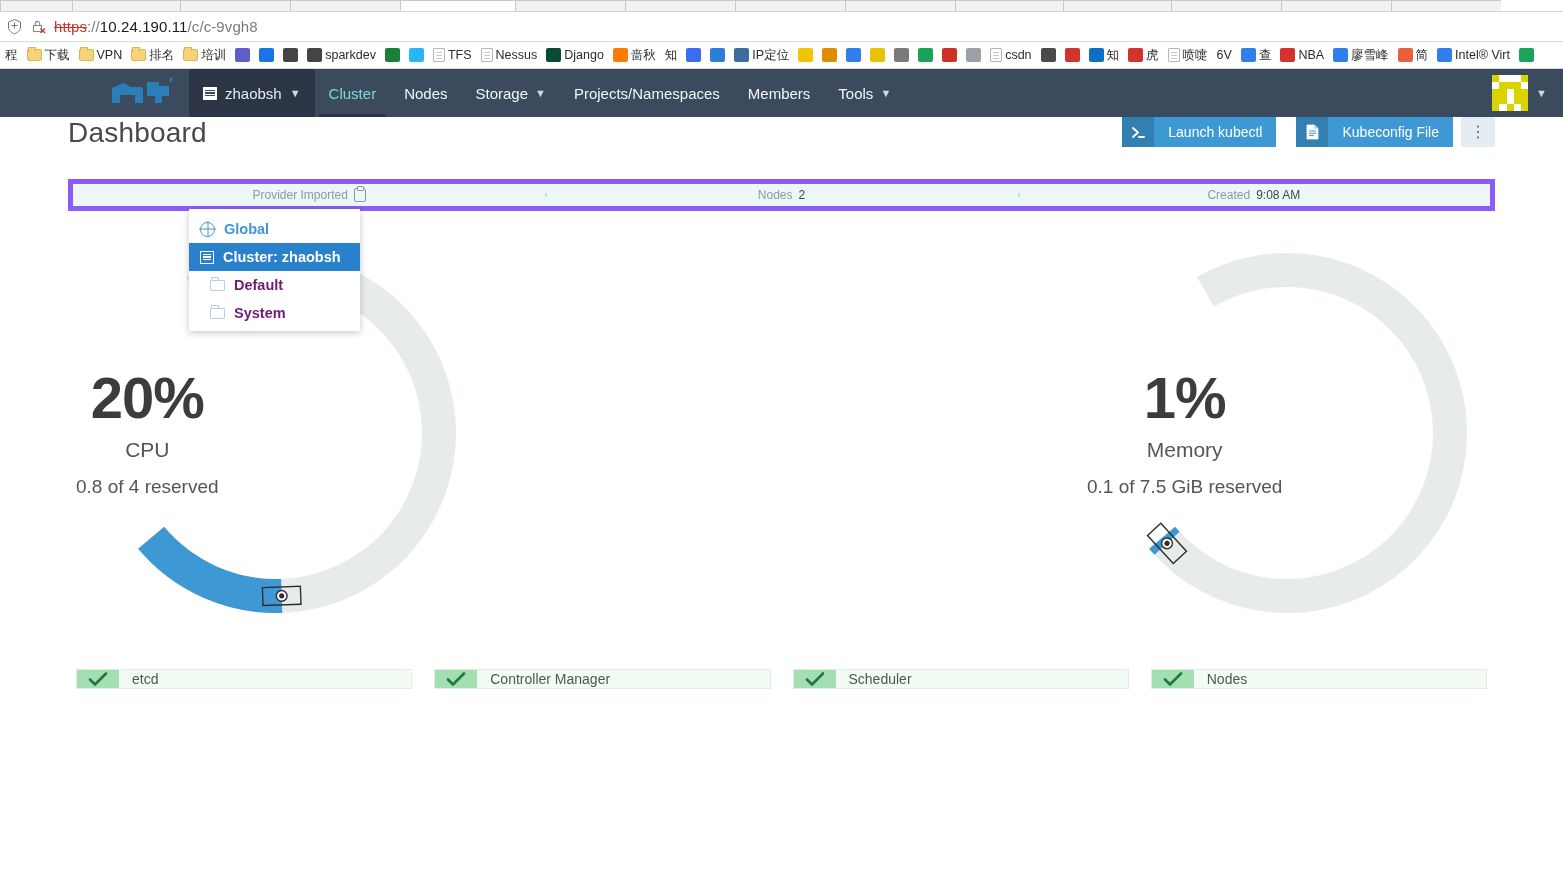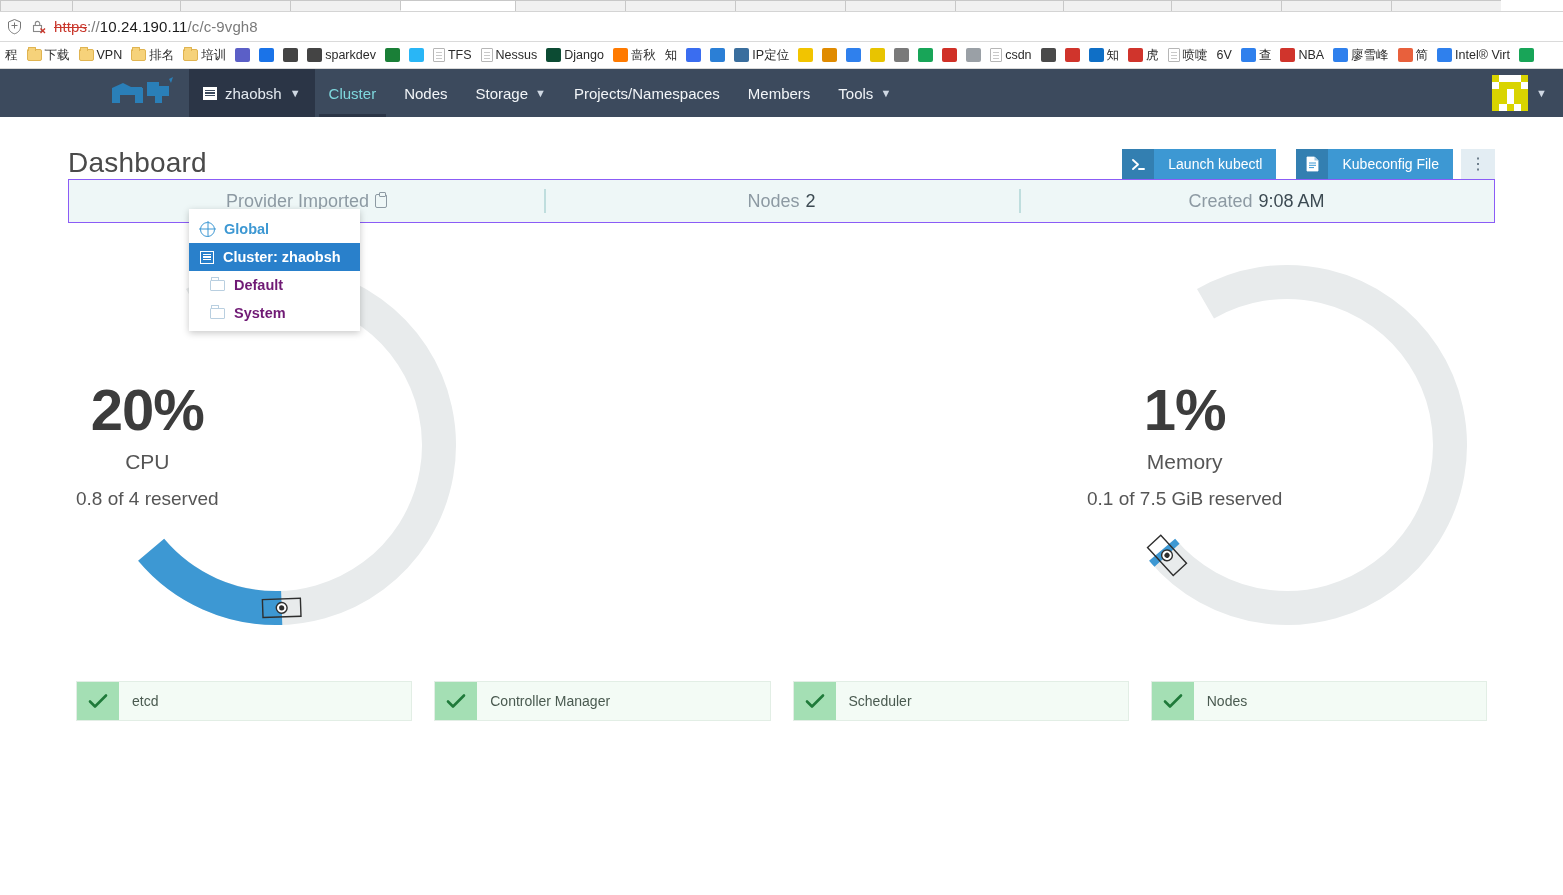--- a/index.html
+++ b/index.html
@@ -189,21 +189,21 @@
   }
   .lst span{display:block;height:1.5px;background:currentColor;}
   .fld {
     width:15px;height:11px;border:1.5px solid #b9cfe0;border-radius:1px;position:relative;
   }
   .fld::before{content:"";position:absolute;top:-4px;left:-0.5px;width:6px;height:3px;border:1.5px solid #b9cfe0;border-bottom:none;border-radius:1px 1px 0 0;}
 
   
   .page { padding: 0 68px; position: relative; }
   .page-head {
-    display: flex; align-items: flex-end;
+    display: flex; align-items: flex-start;
     height: 62px;
     padding: 0 0 0 0;
   }
   .page-title {
     font-size: 28px; color: #4a4a4a; font-weight: 300;
     letter-spacing: .2px;
   }
   .head-spacer { flex: 1 1 auto; }
   .btn {
     display: inline-flex; align-items: center;
@@ -223,25 +223,25 @@
   }
   .btn .blabel { padding: 0 14px; white-space: nowrap; }
   .btn-kebab {
     width: 34px; height: 30px; background: #e3edf3; color: #5a6b7a;
     display: inline-flex; align-items: center; justify-content: center;
     margin-left: 8px; cursor: pointer; font-size: 16px; line-height: 1;
   }
 
   
   .banner {
-    height: 44px;
+    height: 32px;
     background: #eef7f7;
-    border: 1px solid #8b5cf6;
+    border: 5px solid #8b5cf6;
     display: flex; align-items: stretch;
-    font-size: 18px;
+    font-size: 12px;
     color: #44525c;
   }
   .bcell {
     flex: 1 1 0; display: flex; align-items: center; justify-content: center;
     gap: 6px; position: relative;
   }
   .bcell + .bcell::before {
     content:""; position:absolute; left:0; top:9px; bottom:9px;
     width:2px; background:#bfdede;
   }
@@ -269,21 +269,21 @@
   .g-pct { font-size: 58px; font-weight: bold; color: #3c3c3c; line-height: 1.05; letter-spacing:-1px;}
   .g-name { font-size: 21px; color: #555; font-weight: 300; margin-top: 10px; }
   .g-sub { font-size: 19px; color: #555; font-weight: 300; margin-top: 14px; }
 
   
   .health {
     display: flex; gap: 22px; padding: 0 8px;
     margin-top: 28px;
   }
   .hitem {
-    flex: 1 1 0; height: 40px; display: flex; align-items: stretch;
+    flex: 1 1 0; height: 20px; display: flex; align-items: stretch;
     background: #f3fbf5;
     border: 1px solid #e2eee5;
   }
   .hcheck {
     width: 42px; background: #a4dfb4;
     display: flex; align-items: center; justify-content: center;
     flex: 0 0 auto;
   }
   .hlabel {
     display: flex; align-items: center; padding-left: 13px;

